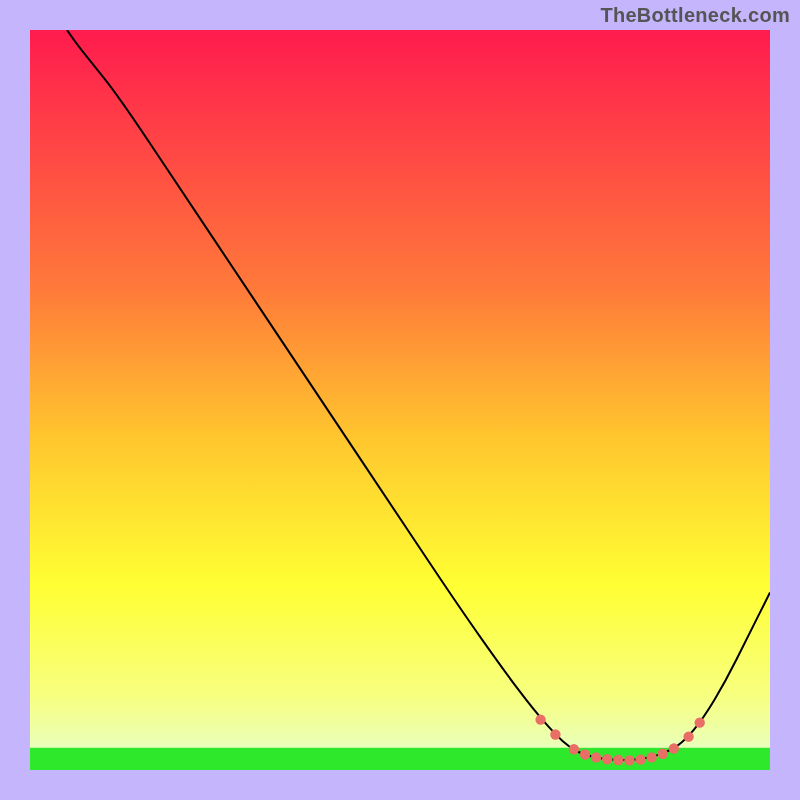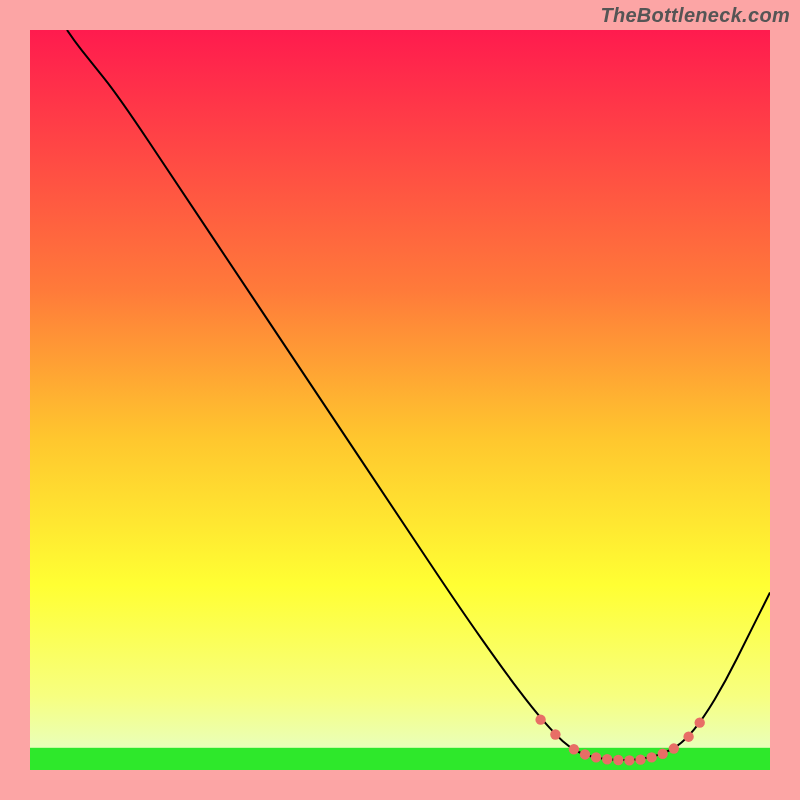--- a/index.html
+++ b/index.html
@@ -8,22 +8,21 @@
     width: 800px;
     height: 800px;
     overflow: hidden;
     background: #000;
     font-family: Arial, Helvetica, sans-serif;
   }
   .frame {
     position: relative;
     width: 800px;
     height: 800px;
-    background: #fca5a5;
-    font-style: italic;
+    background: #c4b5fd;
   }
   .watermark {
     position: absolute;
     top: 4px;
     right: 10px;
     color: #555;
     font-size: 20px;
     font-weight: 600;
     letter-spacing: 0.3px;
     z-index: 10;

